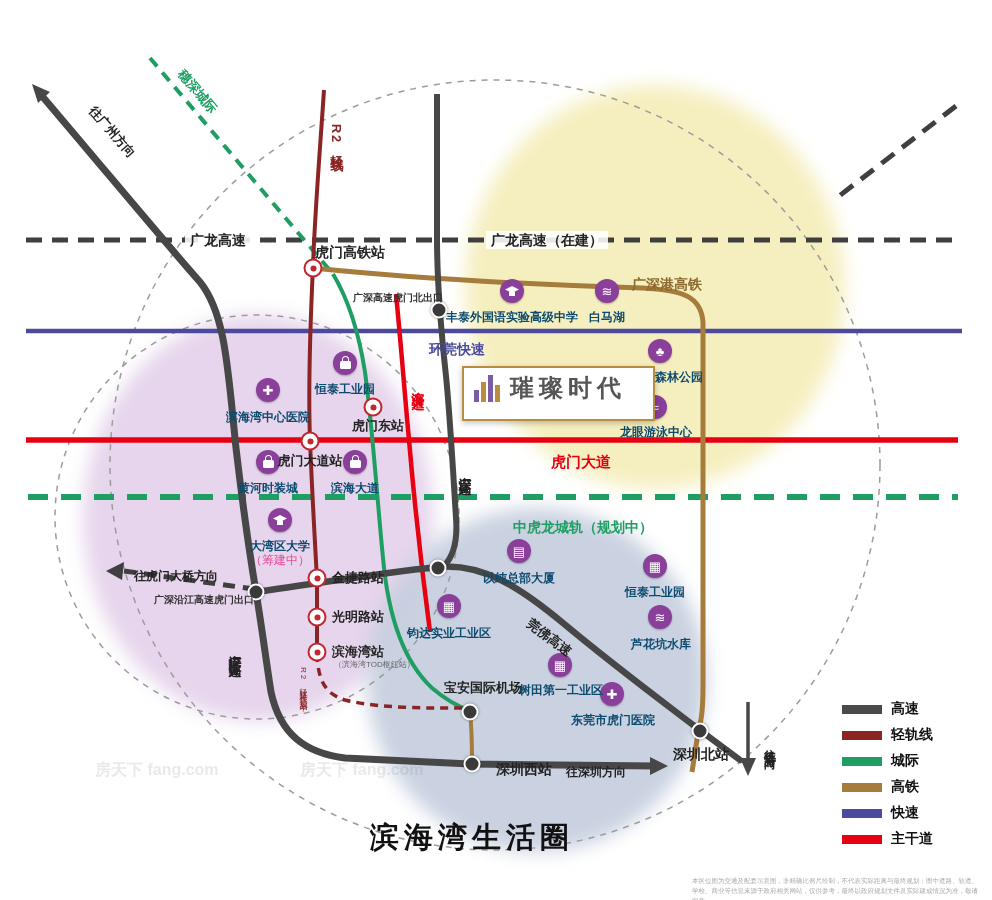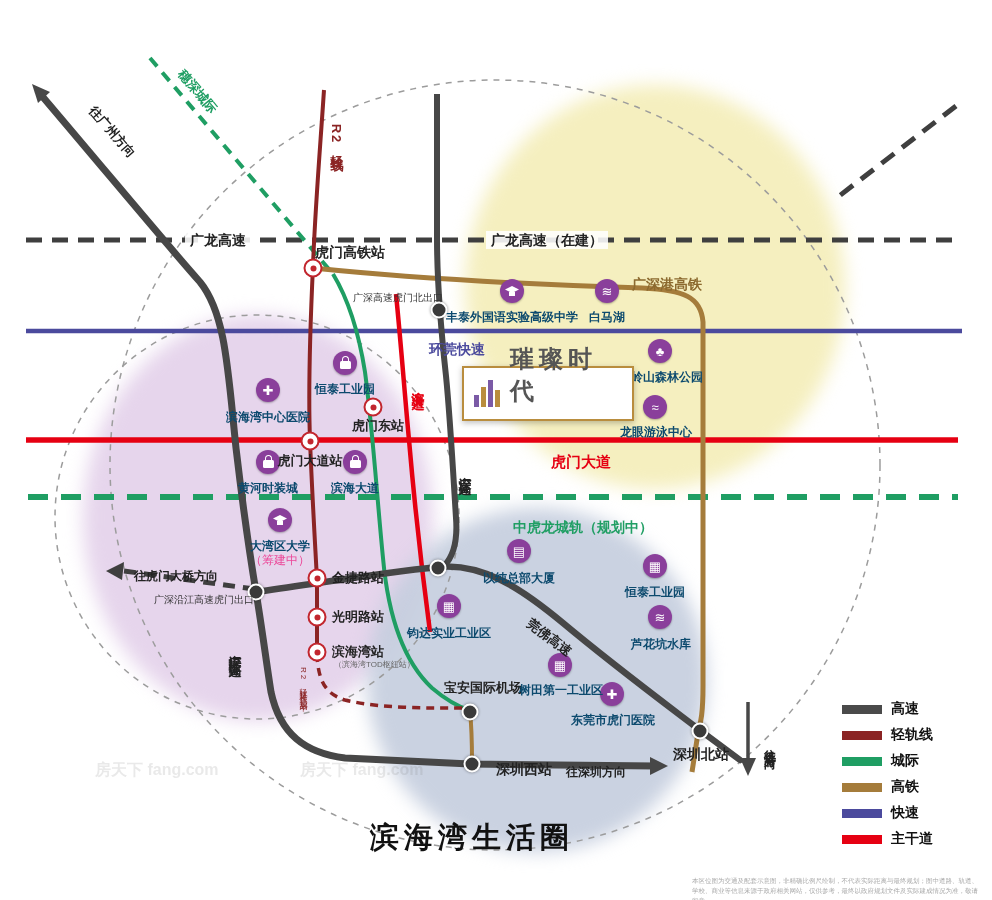--- a/index.html
+++ b/index.html
@@ -5,21 +5,21 @@
   html,body{margin:0;padding:0;background:#fff}
   .stage{position:relative;width:992px;height:900px;background:#fff;overflow:hidden;
          font-family:"Liberation Sans","DejaVu Sans",sans-serif}
   .zone{position:absolute;border-radius:50%;filter:blur(9px)}
   .zone-yellow{left:465px;top:85px;width:380px;height:404px;background:rgba(243,236,180,.85)}
   .zone-purple{left:83px;top:315px;width:350px;height:406px;background:rgba(226,206,233,.85)}
   .zone-blue{left:367px;top:508px;width:340px;height:344px;background:rgba(196,205,222,.9)}
   svg.lines{position:absolute;left:0;top:0}
   .lbl{position:absolute;white-space:nowrap;transform:translate(-50%,-50%);
        font-weight:bold;color:#222;font-size:13px;line-height:1.15;z-index:6;text-align:center}
-  .lbl.small{font-size:10px;font-weight:normal;color:#333}
+  .lbl.small{font-size:10px;font-weight:bold;color:#333}
   .lbl.tiny{font-size:8px;font-weight:normal;color:#666}
   .lbl.purple{color:#0c4a6e;font-size:12px}
   .lbl.red{color:#e60012}
   .lbl.green{color:#1f9e63}
   .lbl.brown{color:#8c6a2f}
   .lbl.indigo{color:#4b4a9d}
   .lbl.darkred{color:#8b2424}
   .lbl.vert{writing-mode:vertical-rl;letter-spacing:2px}
   .lbl.left{transform:translate(0,-50%)}
   .lbl.whitebg{background:rgba(255,255,255,.88);padding:1px 5px}
@@ -31,23 +31,23 @@
   .badge::after{content:"";width:6px;height:6px;border-radius:50%;background:#c2262e}
   .node{position:absolute;transform:translate(-50%,-50%);width:13px;height:13px;border-radius:50%;
        background:#3a3a3a;border:2px solid #fff;box-shadow:0 0 3px rgba(0,0,0,.45);z-index:5}
   .icon-cap{position:relative;width:14px;height:10px}
   .icon-cap::before{content:"";position:absolute;top:0;left:0;width:14px;height:7px;background:#fff;
        clip-path:polygon(50% 0,100% 50%,50% 100%,0 50%)}
   .icon-cap::after{content:"";position:absolute;left:4px;top:6px;width:6px;height:3.5px;background:#fff}
   .icon-bag{position:relative;width:11px;height:8px;background:#fff;border-radius:1.5px;margin-top:4px}
   .icon-bag::before{content:"";position:absolute;top:-5px;left:2px;width:5px;height:6px;
        border:1.5px solid #fff;border-bottom:none;border-radius:4px 4px 0 0}
-  .logo{position:absolute;left:462px;top:366px;width:172px;height:55px;background:#fff;
-       border:2px solid #b98d3e;box-sizing:border-box;display:flex;align-items:flex-end;gap:10px;
-       padding:12px 10px;box-shadow:0 2px 6px rgba(0,0,0,.25);z-index:7}
+  .logo{position:absolute;left:462px;top:366px;width:193px;height:55px;background:#fff;
+       border:2px solid #b98d3e;box-sizing:border-box;display:flex;align-items:flex-start;gap:10px;
+       padding:4px 10px;box-shadow:0 2px 6px rgba(0,0,0,.25);z-index:7}
   .logo-bars{display:flex;align-items:flex-end;gap:2px;height:30px}
   .logo-bars i{display:block;width:5px}
   .logo-title{font-family:"DejaVu Serif","Liberation Serif",serif;font-size:24px;font-weight:bold;
        color:#555;letter-spacing:5px}
   .legend{position:absolute;left:842px;top:700px;z-index:7}
   .lg-row{display:flex;align-items:center;gap:9px;margin-bottom:8px}
   .lg-bar{width:40px;height:9px}
   .lg-label{font-size:14px;font-weight:bold;color:#111}
   .map-title{position:absolute;left:472px;top:838px;transform:translate(-50%,-50%);
        font-size:29px;font-weight:bold;letter-spacing:5px;color:#111;z-index:7}

